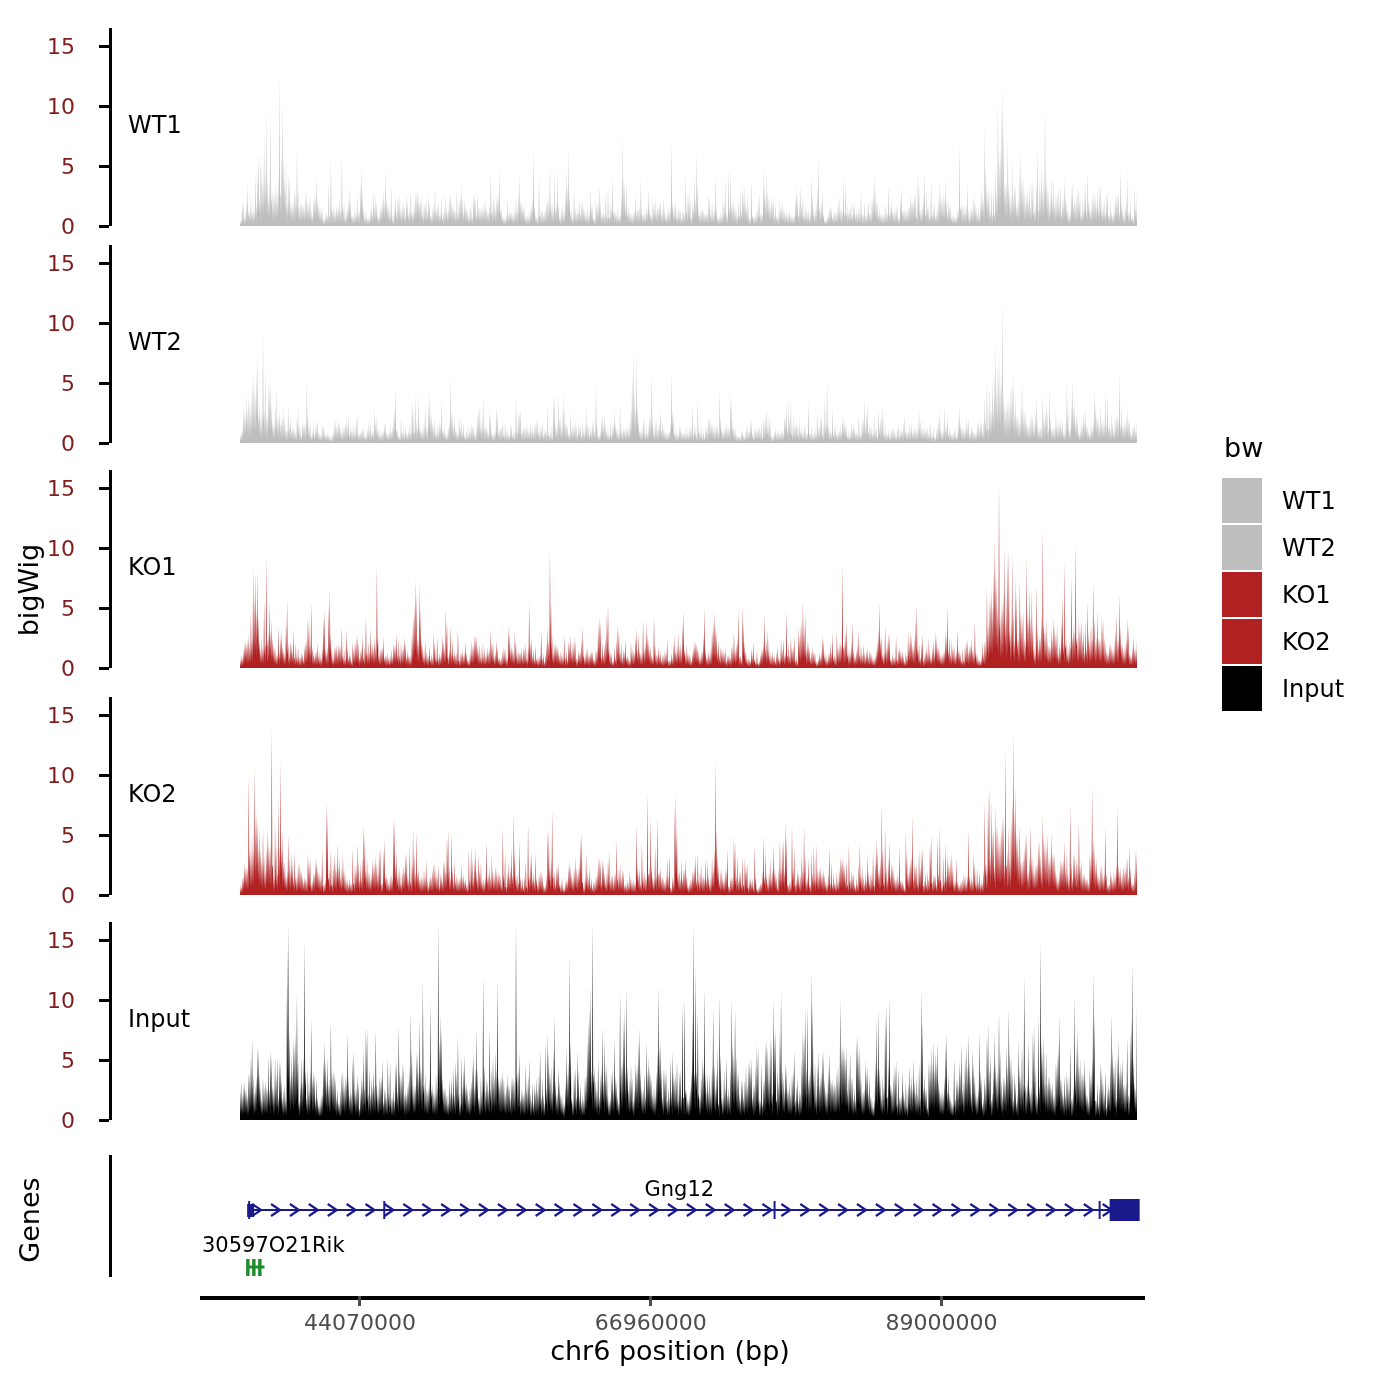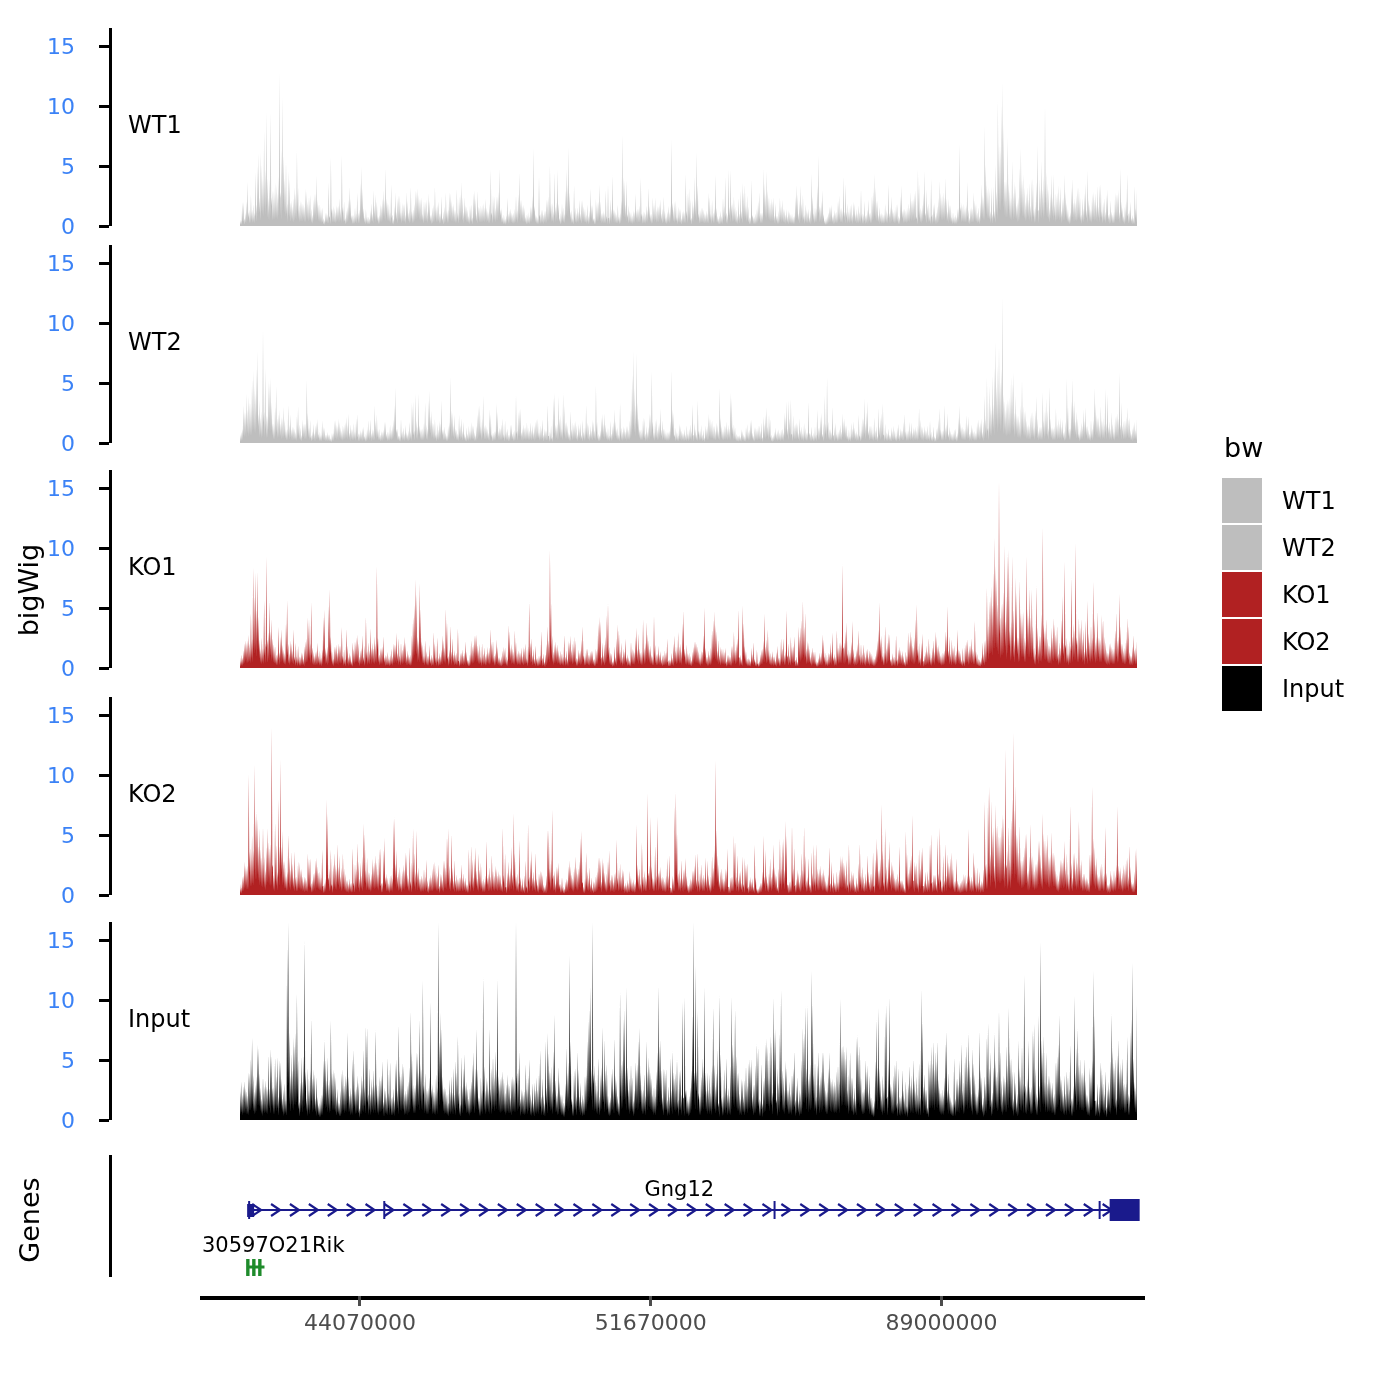--- a/index.html
+++ b/index.html
@@ -31,21 +31,21 @@
   .panel-axis{
     position:absolute;left:109px;top:0;width:3px;height:100%;
     background:#000;
   }
   .tick{
     position:absolute;right:0;width:10px;height:3px;background:#000;
   }
   .tick-wrap{position:absolute;left:79px;width:30px;height:100%;}
   .ticklabel{
     position:absolute;right:34px;
-    font-size:22px;color:#3b82f6;text-align:center;
+    font-size:22px;color:#7f1d1d;text-align:center;
     white-space:nowrap;transform:translateY(-50%);
   }
   .track-label{
     position:absolute;font-size:24px;color:#000;white-space:nowrap;
   }
   .plotarea{
     position:absolute;left:240px;width:897px;
     bottom:0;top:0;overflow:hidden;
   }
   .plotarea svg{display:block;width:100%;height:100%;}
@@ -245,24 +245,25 @@
         <div class="gene-name" style="left: 444.5px; top: 22px;">Gng12</div>
         <div class="gene-name" style="left: 1.975px; top: 78px;">30597O21Rik</div>
       </div>
   </div>
 
   <div id="xaxis"></div>
   <div id="xticks">
       <div class="xtick" style="left: 358.423px;"></div>
       <div class="xticklabel" style="left: 359.923px;">44070000</div>
       <div class="xtick" style="left: 649.192px;"></div>
-      <div class="xticklabel" style="left: 650.692px;">51670000</div>
+      <div class="xticklabel" style="left: 650.692px;">66960000</div>
       <div class="xtick" style="left: 939.962px;"></div>
       <div class="xticklabel" style="left: 941.462px;">89000000</div>
     </div>
+  <div class="axis-title-x">chr6 position (bp)</div>
 
   <div id="legend">
     <div id="legend-title">bw</div>
     <div id="legend-items">
         <div class="legend-row">
           <div class="legend-swatch" style="background: rgb(190, 190, 190);"></div>
           <div class="legend-label">WT1</div>
         </div>
         <div class="legend-row">
           <div class="legend-swatch" style="background: rgb(190, 190, 190);"></div>

